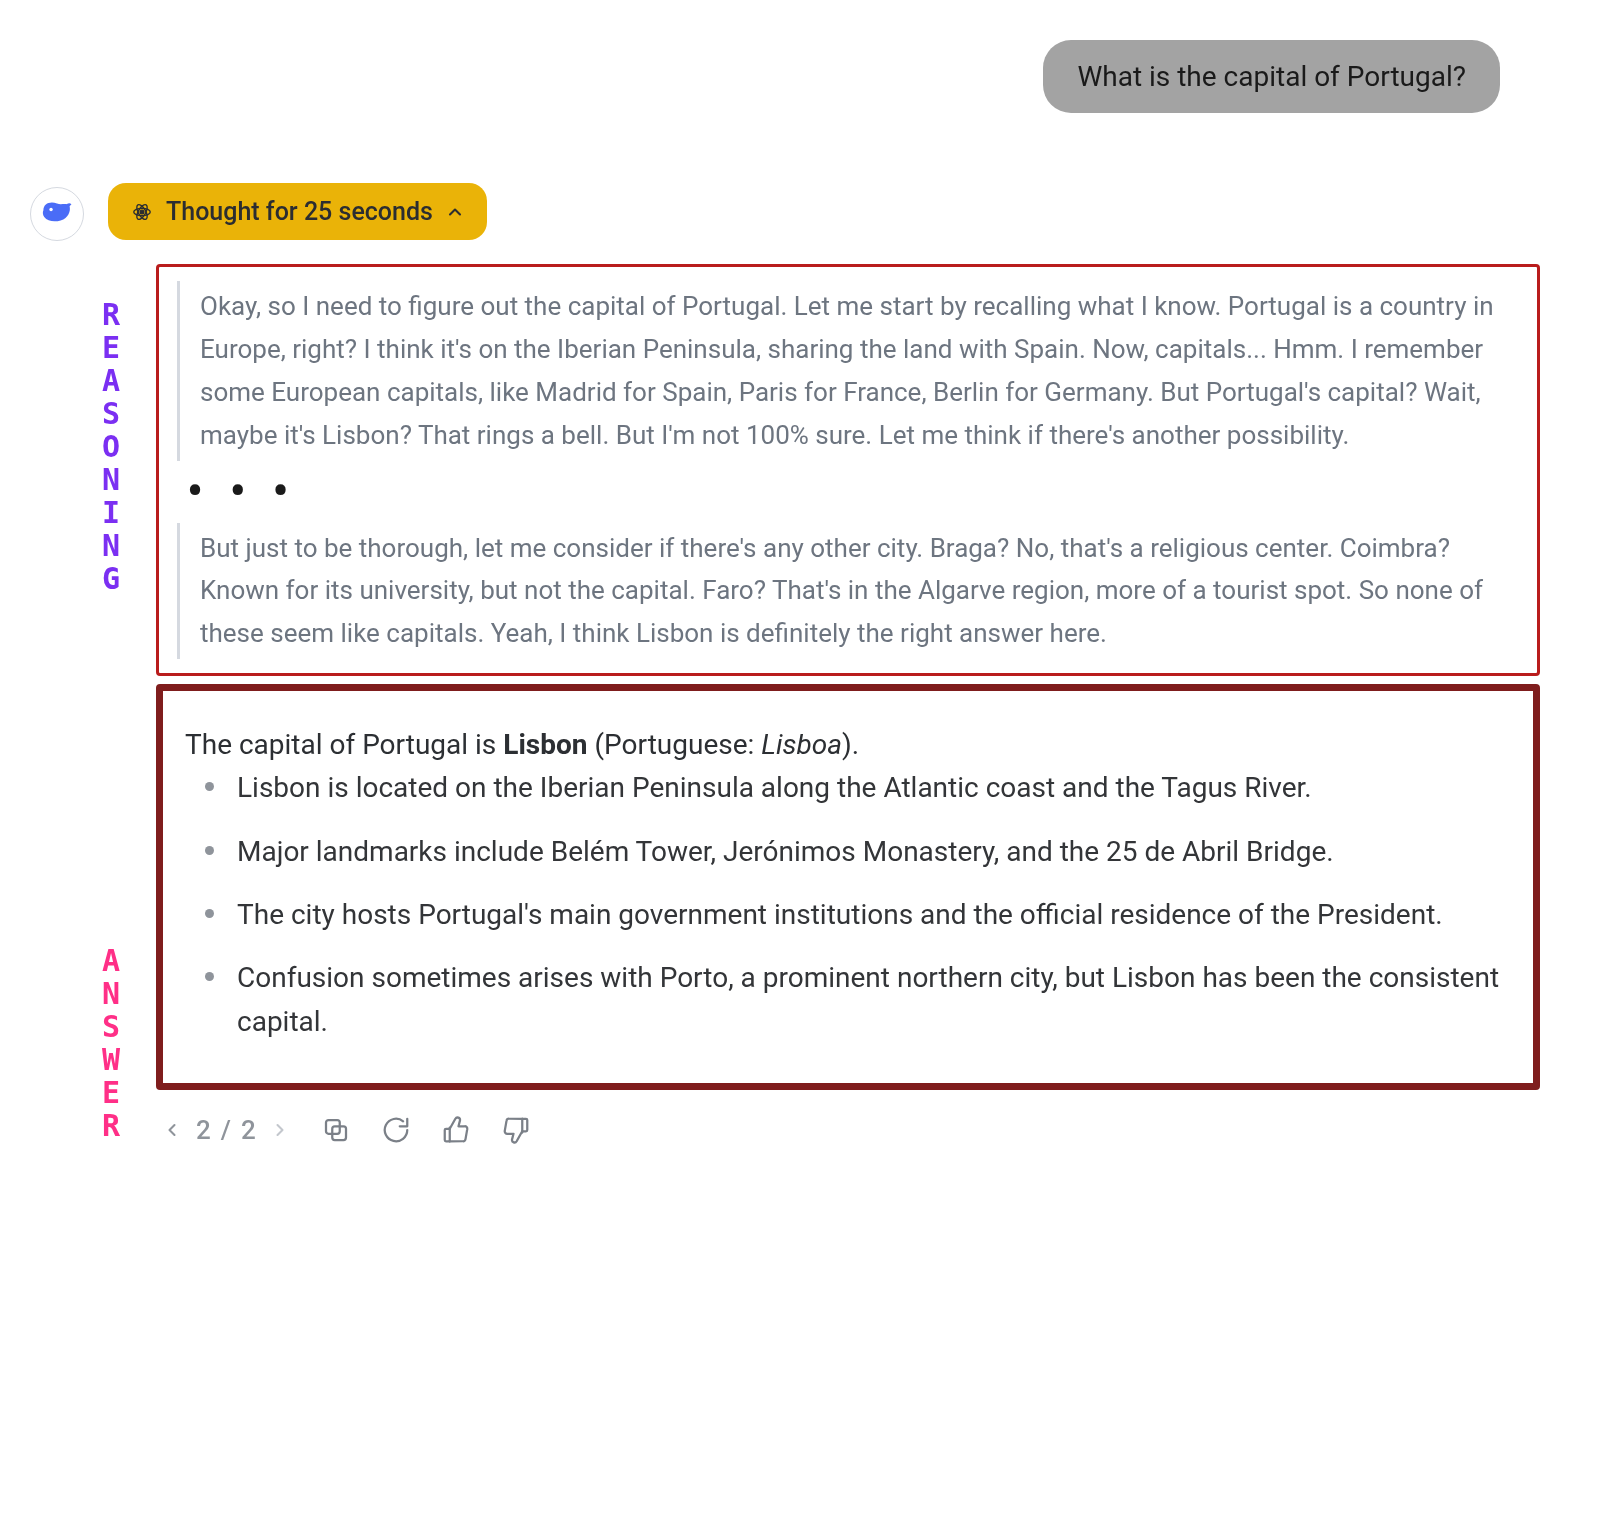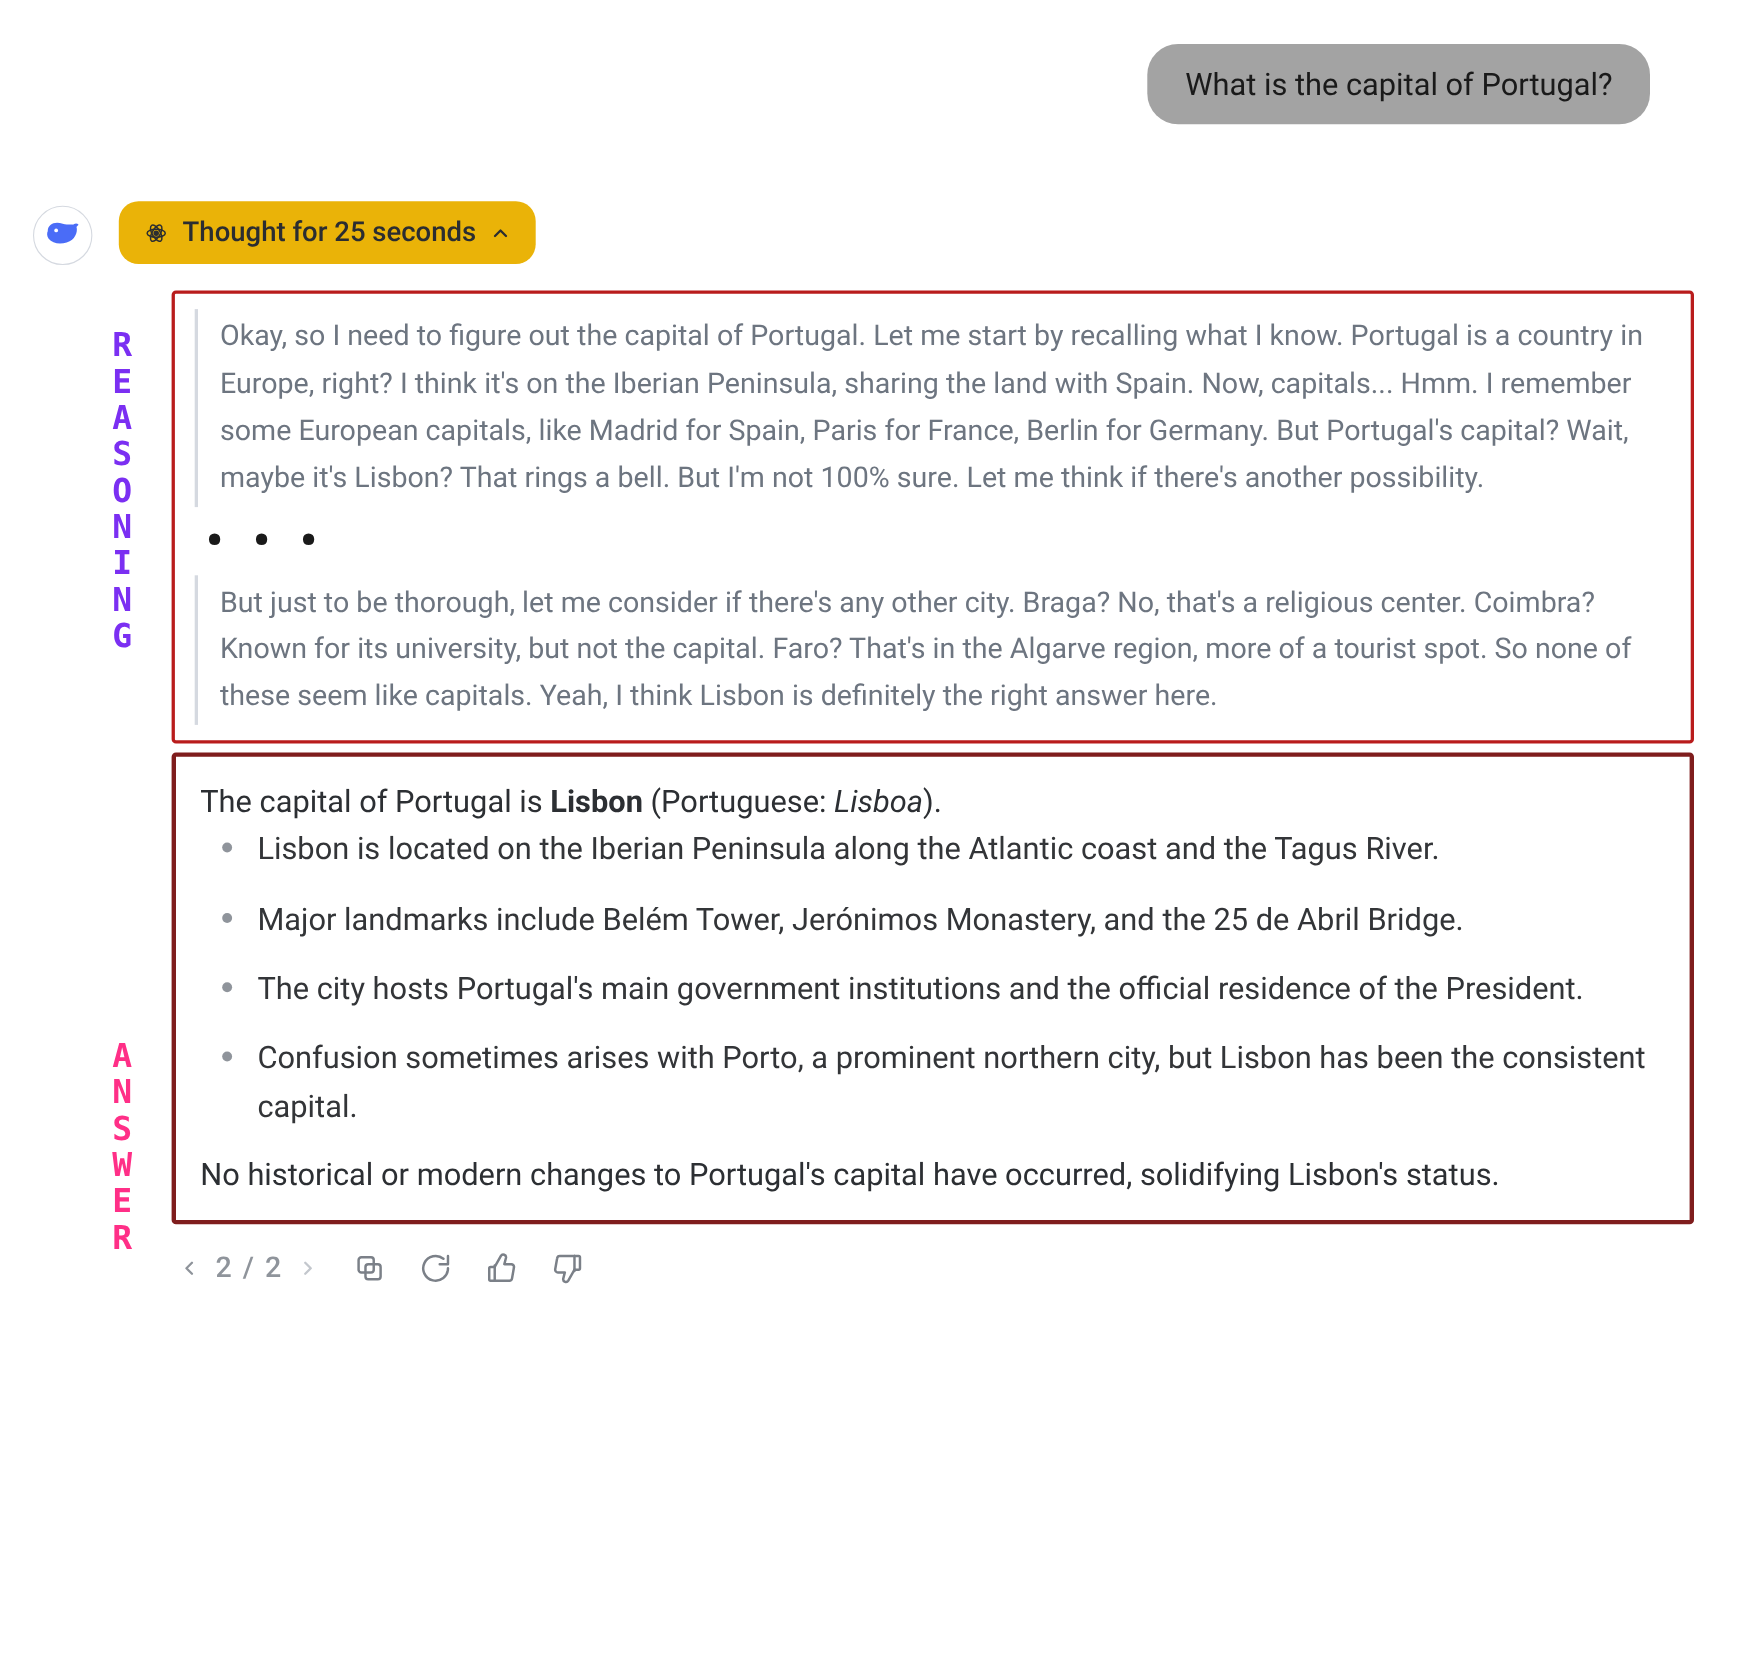--- a/index.html
+++ b/index.html
@@ -60,23 +60,23 @@
   }
   .reason-block {
     border-left: 3px solid #d5d9e0;
     padding: 4px 8px 4px 20px;
     color: #6d7580;
     font-size: 26px;
     line-height: 1.65;
   }
   .dots { font-size: 44px; font-weight: 700; letter-spacing: 8px; margin: 4px 0 6px 10px; color:#1a1a1a; }
   .answer-box {
-    border: 4px solid #7f1d1d;
+    border: 7px solid #7f1d1d;
     border-radius: 4px;
-    padding: 20px 22px 20px 22px;
+    padding: 33px 22px 20px 22px;
   }
   .answer-box .lead { font-size: 28px; color:#2c2f33; line-height:1.5; }
   .answer-box .lead b { font-weight: 700; }
   .answer-box .lead i { font-style: italic; }
   .kp-head { font-size: 28px; font-weight: 700; margin-top: 26px; margin-bottom: 20px; color:#1a1a1a;}
   .kp-list { list-style: none; padding-left: 20px; }
   .kp-list li {
     position: relative;
     padding-left: 32px;
     font-size: 28px;
@@ -172,21 +172,20 @@
       <div class="answer-box">
         <p class="lead">
           <span>The capital of Portugal is </span><b>Lisbon</b><span> (Portuguese: </span><i>Lisboa</i><span>).</span>
         </p>
         <ul class="kp-list">
           <li>Lisbon is located on the Iberian Peninsula along the Atlantic coast and the Tagus River.</li>
           <li>Major landmarks include Belém Tower, Jerónimos Monastery, and the 25 de Abril Bridge.</li>
           <li>The city hosts Portugal's main government institutions and the official residence of the President.</li>
           <li>Confusion sometimes arises with Porto, a prominent northern city, but Lisbon has been the consistent capital.</li>
         </ul>
-        <p class="closing">No historical or modern changes to Portugal's capital have occurred, solidifying Lisbon's status.</p>
       </div>
 
     </div>
 
     <div class="action-bar">
       <div class="pager">
         <span class="pager-chev">
           <svg width="20" height="20" viewBox="0 0 24 24" fill="none" stroke="#8f949b" stroke-width="2.5" stroke-linecap="round" stroke-linejoin="round">
               <polyline points="15 18 9 12 15 6"></polyline>
             </svg>

